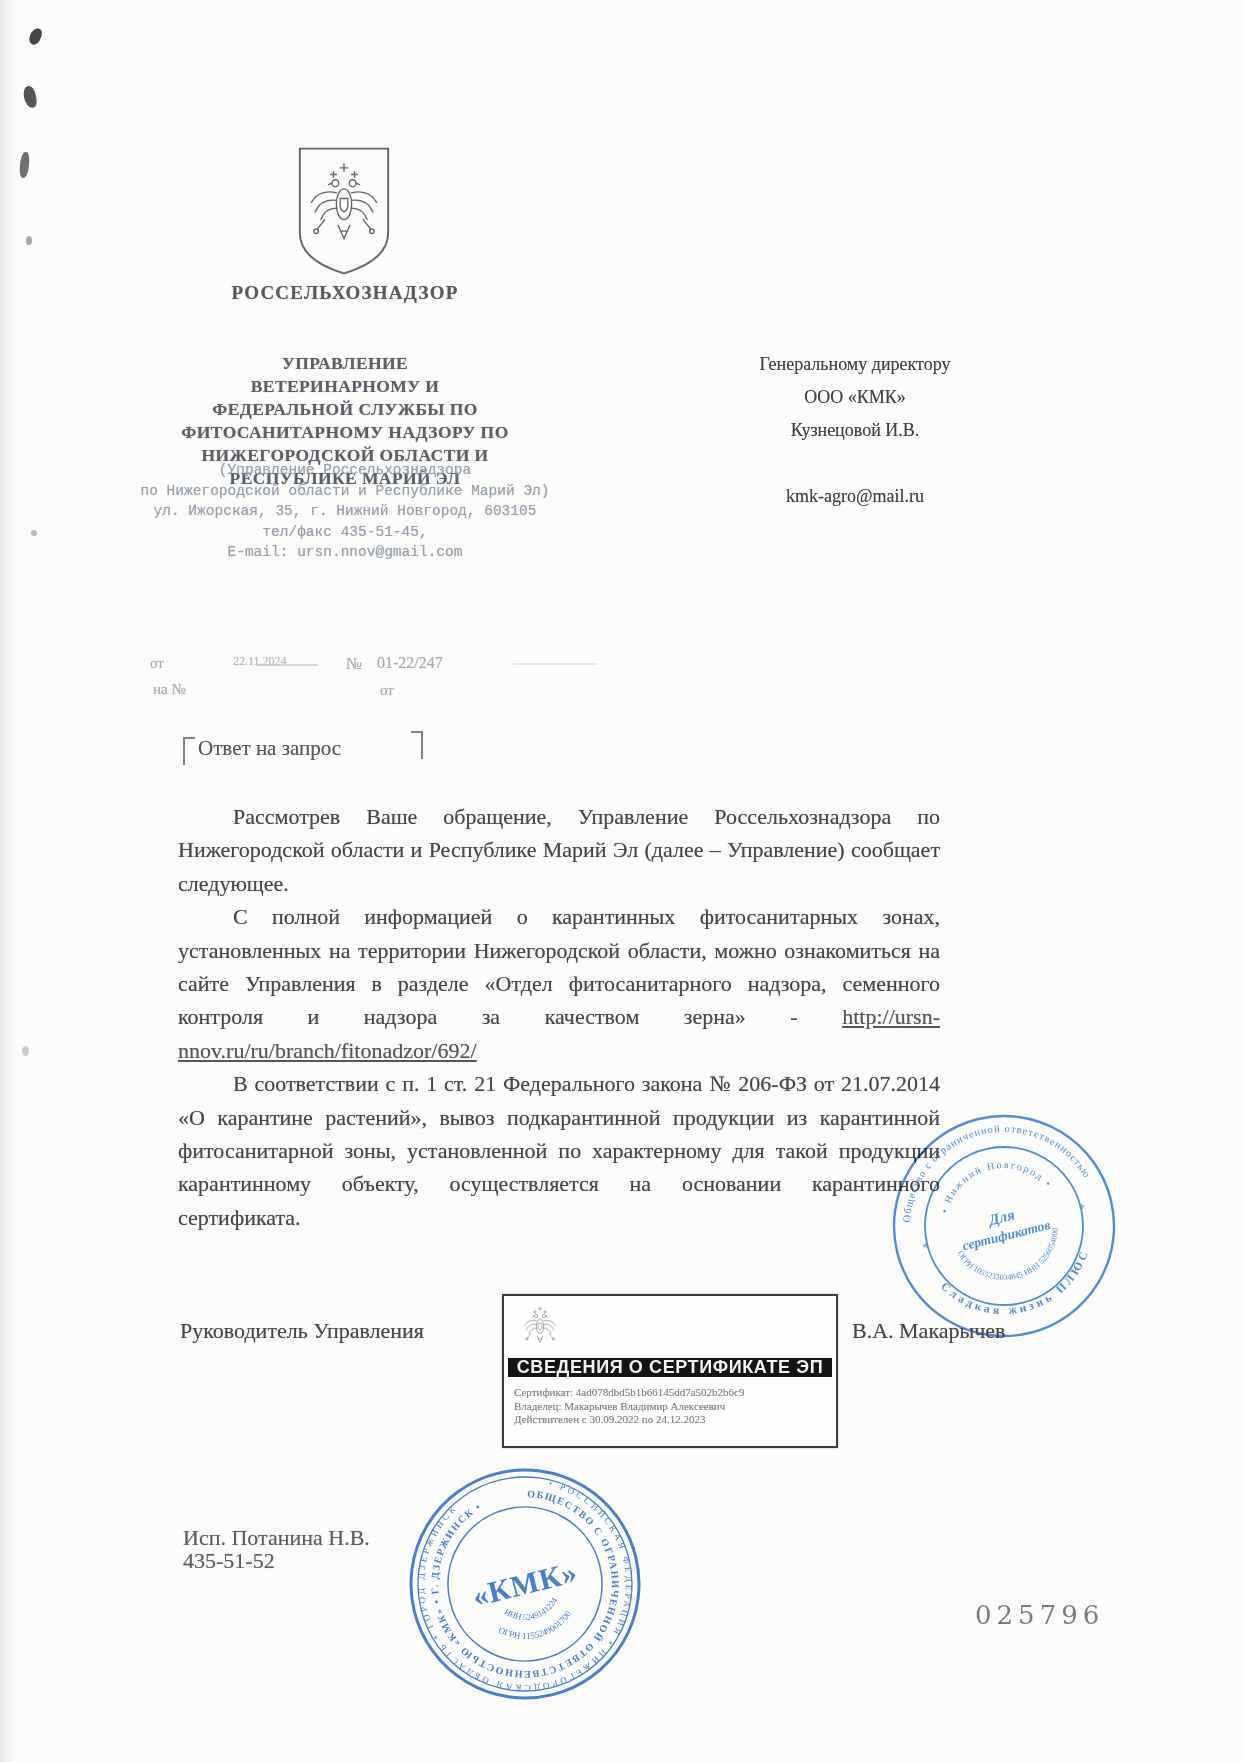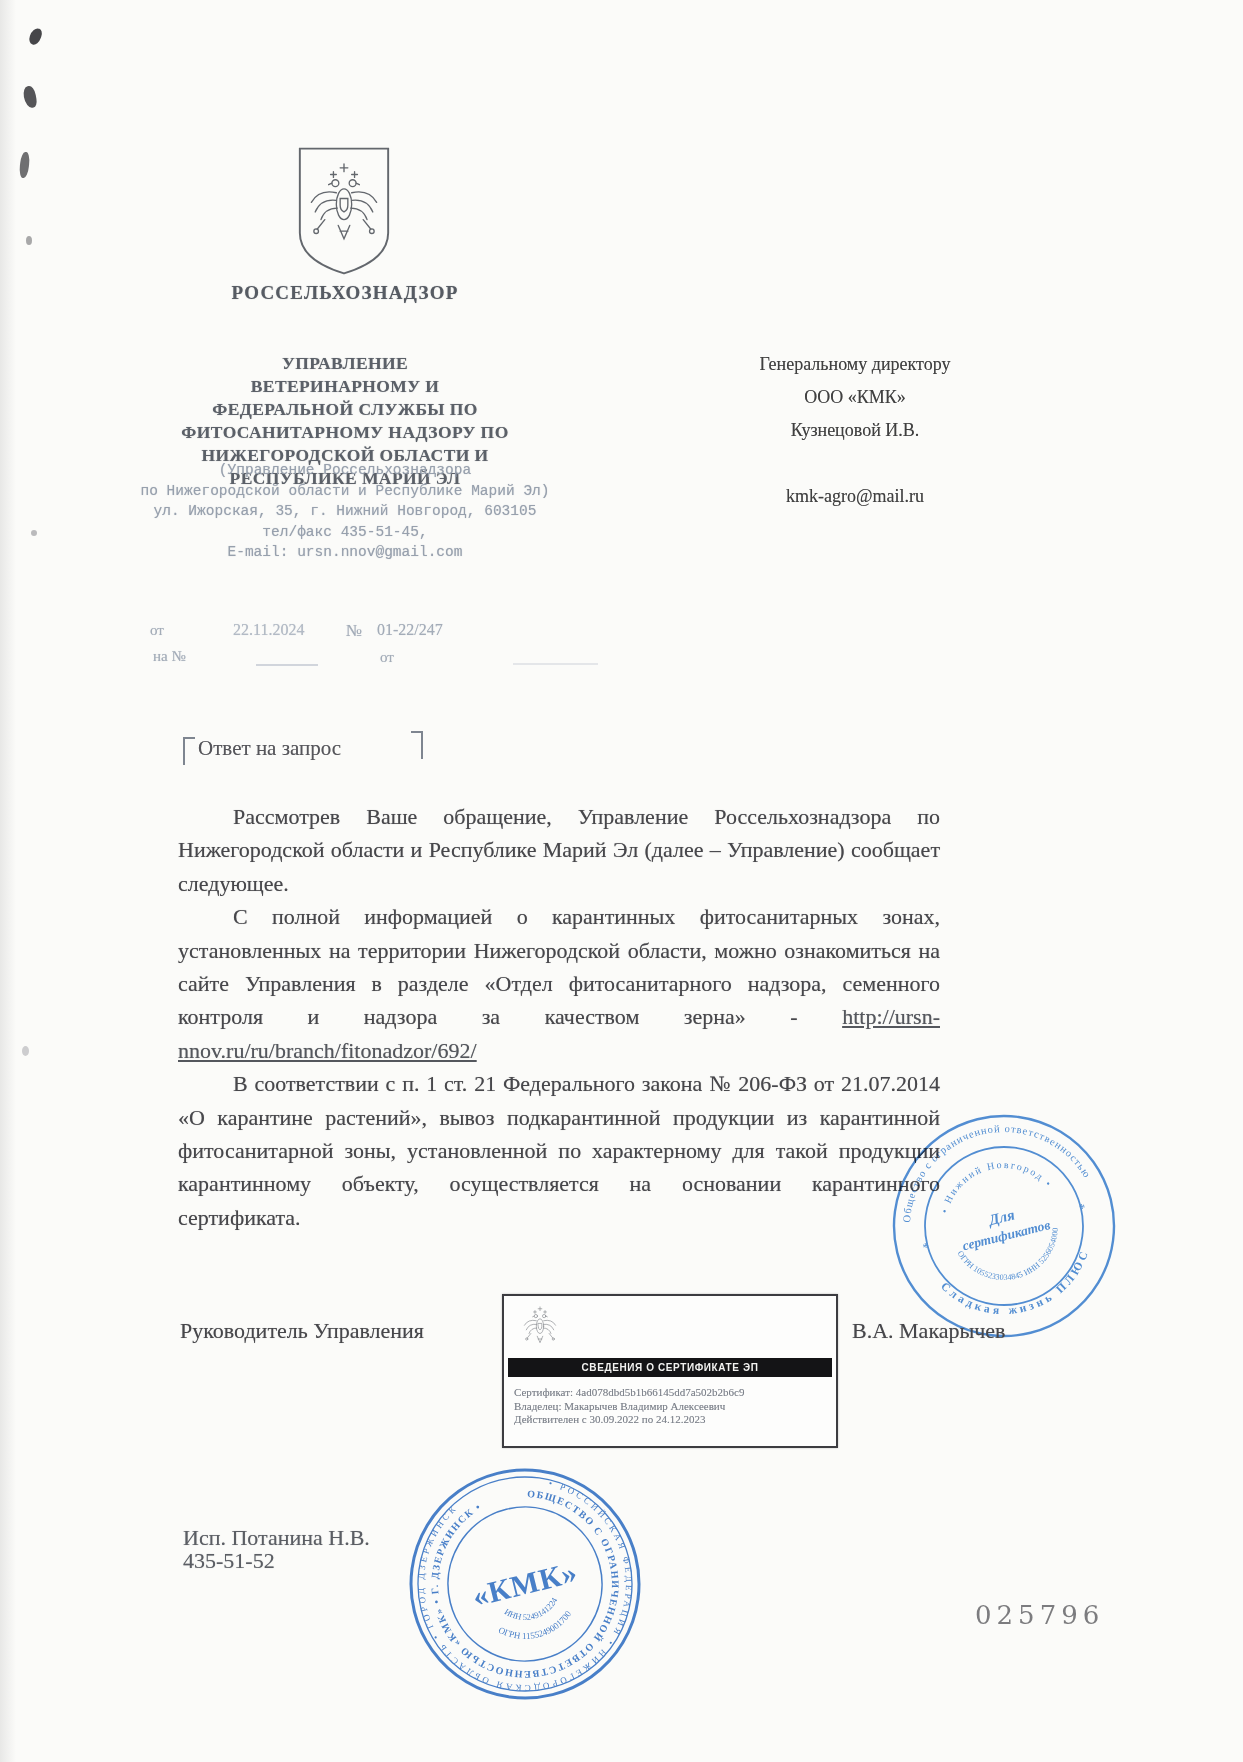--- a/index.html
+++ b/index.html
@@ -18,42 +18,42 @@
   
   .emblem{left:296px;top:144px;width:96px;height:134px;color:#63676d;}
   .lh{left:110px;width:470px;text-align:center;}
   .lh-top{top:282px;font-size:19px;font-weight:bold;letter-spacing:1.2px;color:#565b63;text-shadow:0 0 1px rgba(86,91,99,.55);}
   .lh-org{top:316px;font-size:17.5px;font-weight:bold;line-height:23px;letter-spacing:.4px;color:#5b6068;text-shadow:0 0 1px rgba(91,96,104,.5);margin-top:36px;}
   .lh-sub{top:460px;font-size:14.5px;line-height:20.5px;color:#97a0ad;text-shadow:0 0 1px rgba(151,160,173,.6);font-family:Liberation Mono, monospace;}
   
   .rcpt{left:690px;top:348px;width:330px;text-align:center;font-size:18px;line-height:33px;color:#404040;text-shadow:0 0 .6px rgba(77,77,82,.5);}
   .rcpt-email{margin-top:33px;}
   
-  .ref{font-size:15px;color:#a3acb8;text-shadow:0 0 .8px rgba(163,172,184,.6);}
-  .ref-date{color:#b2bac5;font-size:16px;}
+  .ref{font-size:15px;color:#a3acb8;text-shadow:0 0 .8px rgba(163,172,184,.6);margin-top:33px;}
+  .ref-date{color:#b2bac5;font-size:12px;}
   .ref-num{color:#a3acb8;font-size:16px;}
   .dash{height:2px;background:#c7ccd4;opacity:.8;}
   
   .subj-text{left:198px;top:736px;font-size:21px;color:#56565b;text-shadow:0 0 .6px rgba(86,86,91,.5);}
   .brk{width:10px;height:26px;}
   .brk-l{left:183px;top:737px;border-left:2px solid #7e8590;border-top:2px solid #7e8590;}
   .brk-r{left:411px;top:731px;border-right:2px solid #7e8590;border-top:2px solid #7e8590;}
   
   .bodytext{left:178px;top:800px;width:762px;font-size:22px;line-height:33.4px;text-align:justify;color:#47474b;text-shadow:0 0 .7px rgba(71,71,75,.55);}
   .bodytext p{margin:0;text-indent:55px;}
   .bodytext a{color:#54575d;text-decoration:underline;}
   
   .sig-title{left:180px;top:1318px;font-size:22px;color:#47474b;text-shadow:0 0 .7px rgba(71,71,75,.5);}
   .sig-name{left:852px;top:1318px;font-size:22px;color:#47474b;text-shadow:0 0 .7px rgba(71,71,75,.5);}
   
   .ep{left:502px;top:1294px;width:332px;height:150px;border:2.5px solid #3c3c40;background:#fdfdfc;box-shadow:0 0 2px rgba(0,0,0,.25);}
   .ep-eagle{position:absolute;left:12px;top:8px;width:48px;height:50px;color:#84868c;}
   .ep-head{position:absolute;left:88px;top:14px;width:238px;text-align:center;font-size:15px;line-height:20px;letter-spacing:1.6px;color:#606267;text-shadow:0 0 .8px rgba(96,98,103,.5);}
   .ep-bar{position:absolute;left:4px;right:4px;top:62px;height:19px;background:#141416;display:flex;align-items:center;justify-content:center;}
-  .ep-bar span{font-family:"Liberation Sans","DejaVu Sans",sans-serif;font-weight:bold;font-size:10px;letter-spacing:.6px;color:#f2f2f0;}
+  .ep-bar span{font-family:"Liberation Sans","DejaVu Sans",sans-serif;font-weight:bold;font-size:18px;letter-spacing:.6px;color:#f2f2f0;}
   .ep-info{position:absolute;left:10px;top:90px;font-size:11px;line-height:13.5px;color:#7d828b;text-shadow:0 0 .6px rgba(125,130,139,.5);}
   
   .exec{left:183px;top:1526px;font-size:22px;line-height:23px;color:#5b5e64;text-shadow:0 0 .8px rgba(91,94,100,.55);}
   
   .stamp{mix-blend-mode:multiply;opacity:.88;}
   .stamp1{left:888px;top:1110px;width:232px;height:232px;}
   .stamp2{left:405px;top:1464px;width:240px;height:240px;}
   
   .docnum{left:975px;top:1600px;font-family:"DejaVu Serif",serif;font-size:26px;letter-spacing:5px;color:#6f6f72;opacity:.9;}
   svg text,svg textPath{font-family:"Liberation Serif","DejaVu Serif",serif;}

